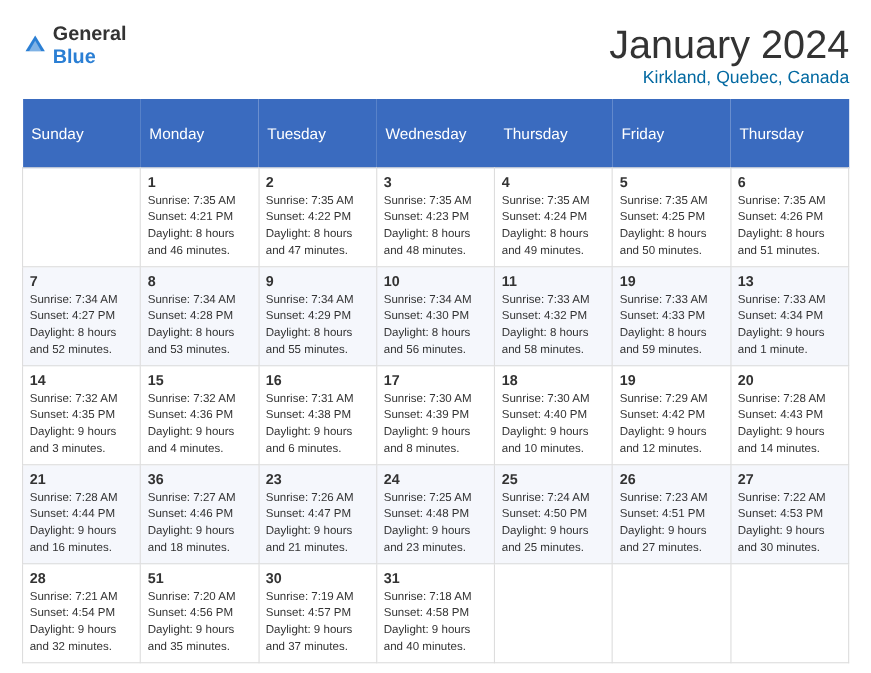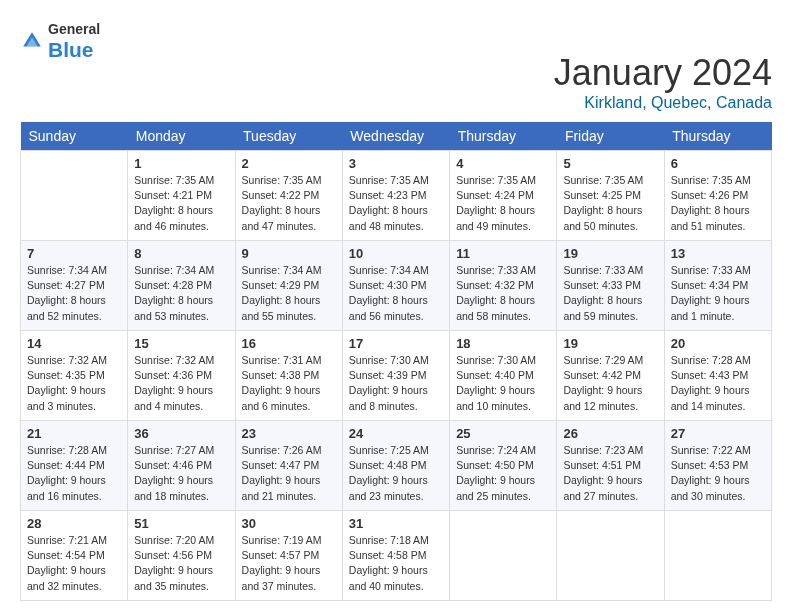--- a/index.html
+++ b/index.html
@@ -25,36 +25,35 @@
       width: 24px;
       height: 24px;
     }
     .title-area {
       text-align: right;
     }
     .month-title {
       font-size: 36px;
       font-weight: normal;
       color: #333;
-      margin-top: 32px;
     }
     .location-title {
       font-size: 16px;
       color: #0369a1;
     }
     table {
       width: 100%;
       border-collapse: collapse;
       table-layout: fixed;
     }
     th {
       background-color: #3a6bbf;
       color: #fff;
       text-align: left;
-      padding: 6px 8px;
+      padding: 23px 8px;
       font-size: 14px;
       font-weight: normal;
     }
     td {
       border: 1px solid #ddd;
       vertical-align: top;
       padding: 5px 6px;
       font-size: 10.5px;
       color: #333;
       height: 90px;
@@ -86,22 +85,22 @@
 </head>
 <body>
 
 <div class="header-area">
   <div class="logo">
     <svg class="logo-icon" viewBox="0 0 30 30">
       <polygon points="15,4 26,22 4,22" fill="#2b7fd4"></polygon>
       <polygon points="15,10 22,22 8,22" fill="#fff" opacity="0.4"></polygon>
     </svg>
     <div>
-      <span style="font-size:14px;font-weight:bold;color:#333;">General</span><br>
-      <span style="font-size:21px;font-weight:bold;color:#2b7fd4;">Blue</span>
+      <span style="font-size:18px;font-weight:bold;color:#333;">General</span><br>
+      <span style="font-size:18px;font-weight:bold;color:#2b7fd4;">Blue</span>
     </div>
   </div>
   <div class="title-area">
     <div class="month-title">January 2024</div>
     <div class="location-title">Kirkland, Quebec, Canada</div>
   </div>
 </div>
 
 <table>
   <thead>

